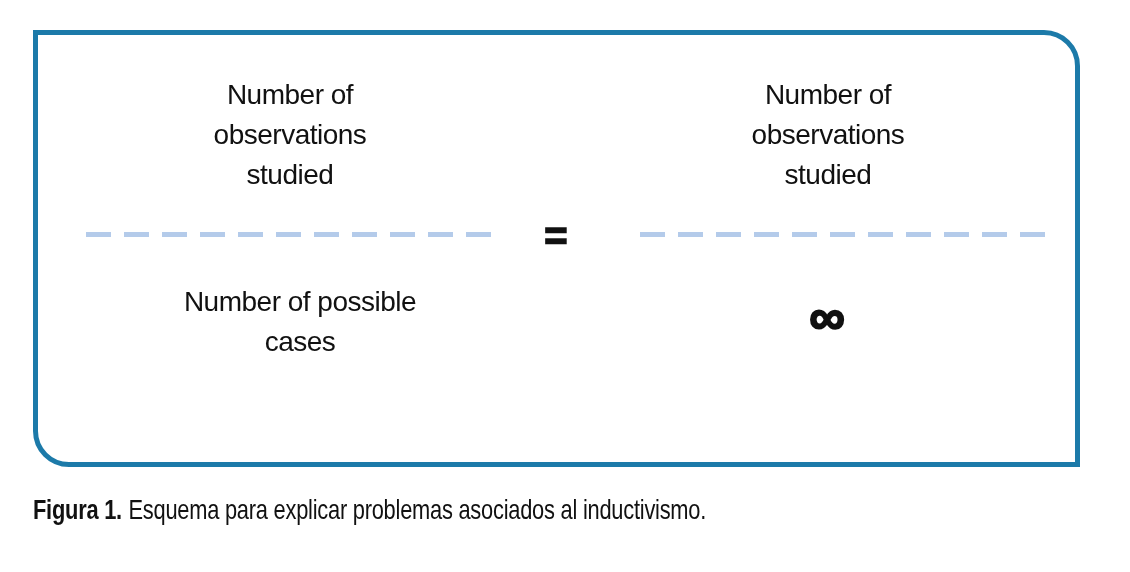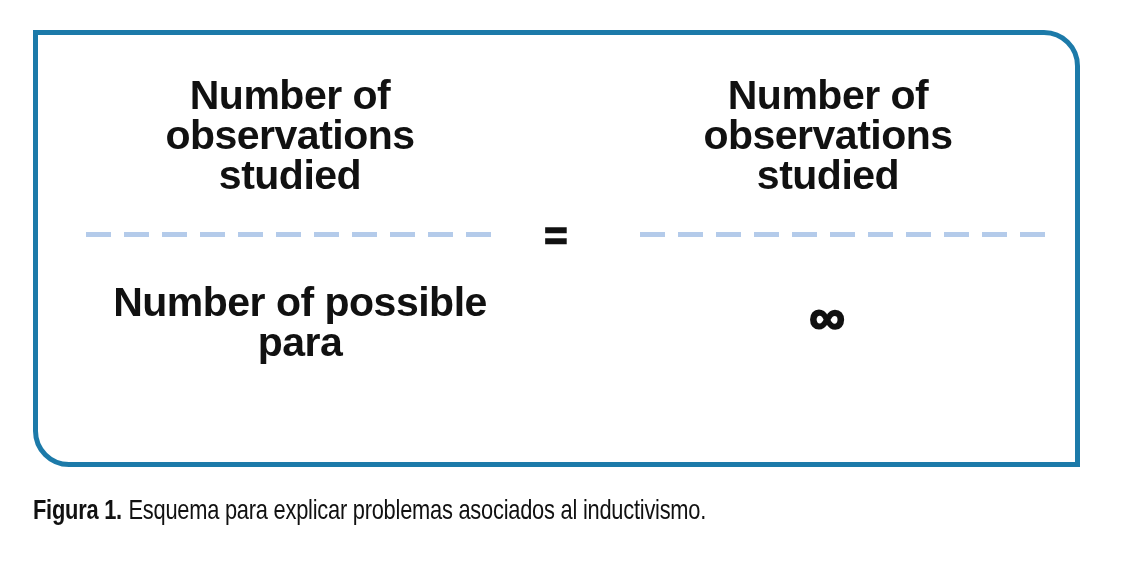--- a/index.html
+++ b/index.html
@@ -24,22 +24,22 @@
     top: 30px;
     width: 1047px;
     height: 437px;
     border: 5px solid var(--box-border);
     border-radius: 0 36px 0 36px;
     background: #ffffff;
   }
   .label {
     position: absolute;
     text-align: center;
-    font-size: 41px;
-    font-weight: 700;
+    font-size: 28px;
+    font-weight: 400;
     line-height: 40px;
     letter-spacing: -0.5px;
     white-space: pre-line;
     color: var(--text);
   }
   .num-left  { left: 68px;  top: 75px;  width: 444px; }
   .den-left  { left: 78px;  top: 282px; width: 444px; }
   .num-right { left: 606px; top: 75px;  width: 444px; }
   .dash {
     position: absolute;
@@ -103,21 +103,21 @@
 
   <div class="box"></div>
 
   <div class="label num-left">Number of
 observations
 studied</div>
 
   <div class="dash dash-left"></div>
 
   <div class="label den-left">Number of possible
-para</div>
+cases</div>
 
   <div class="equals">=</div>
 
   <div class="label num-right">Number of
 observations
 studied</div>
 
   <div class="dash dash-right"></div>
 
   <div class="infinity">∞</div>

